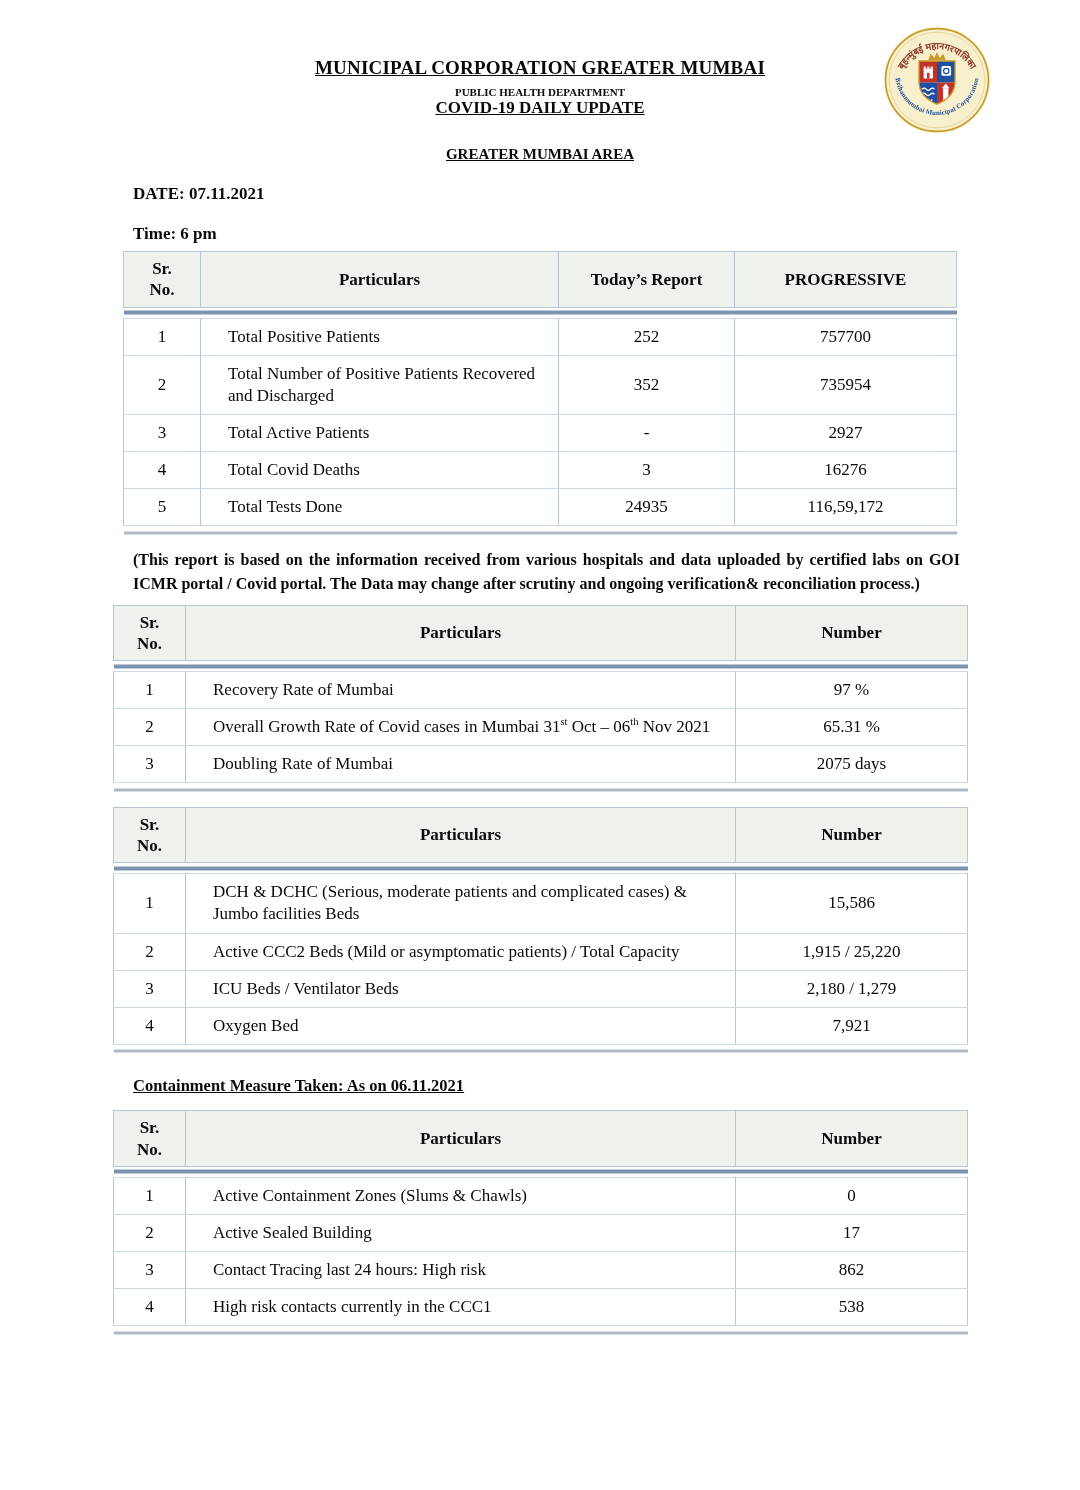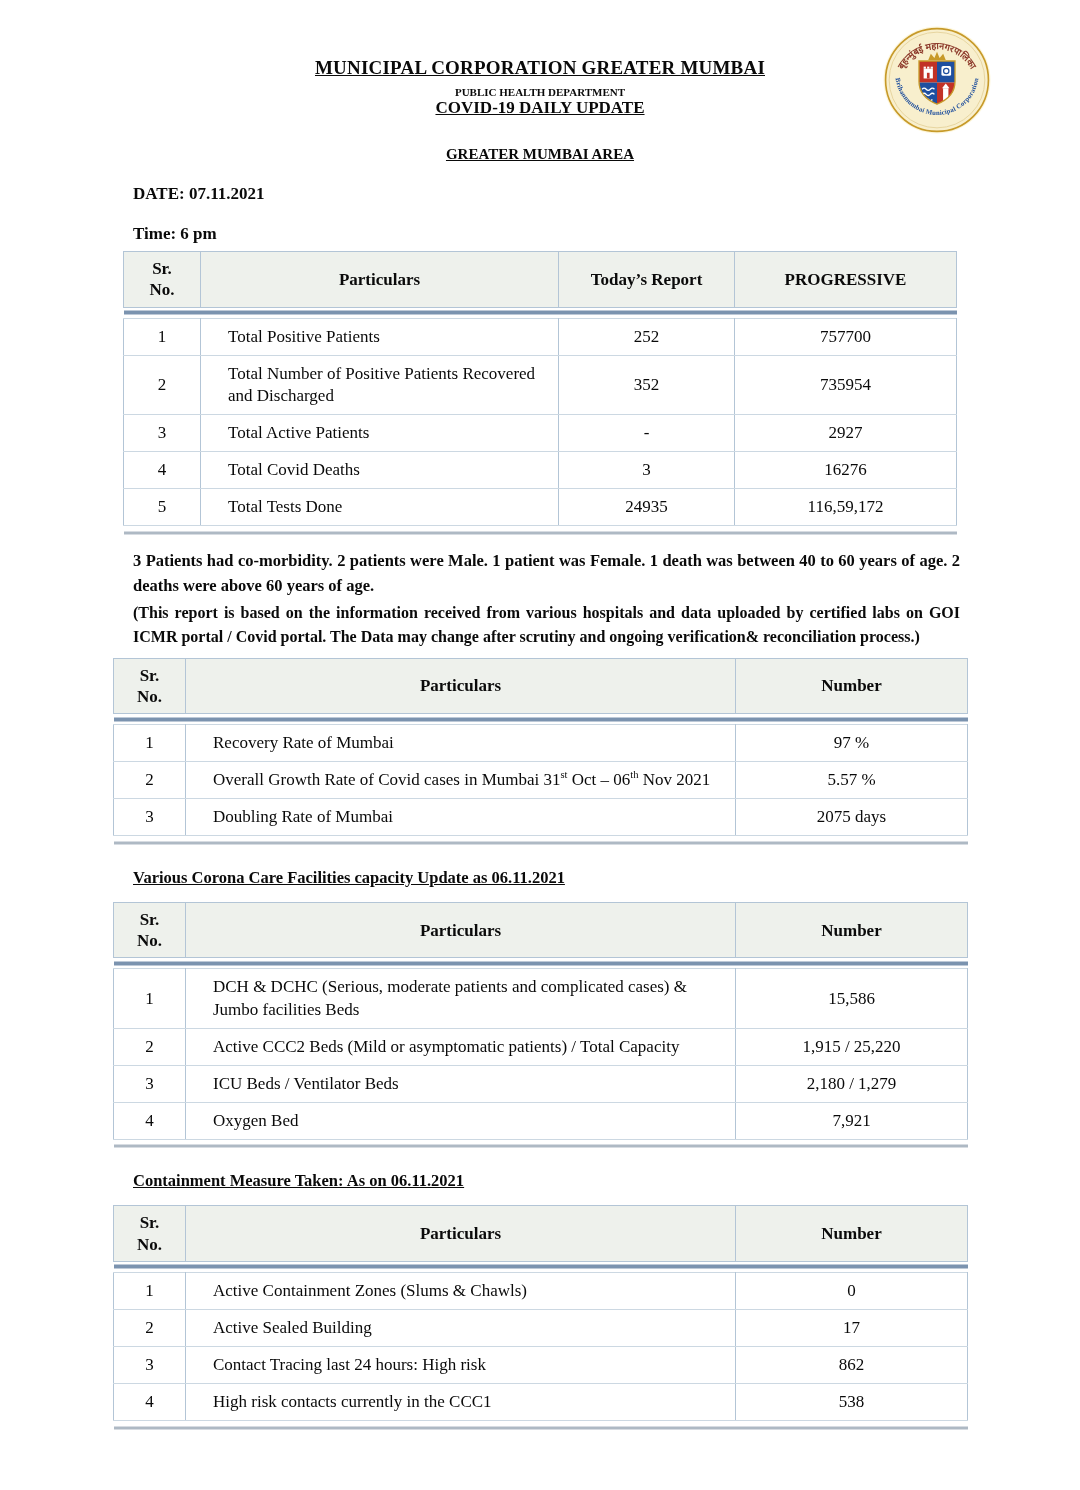--- a/index.html
+++ b/index.html
@@ -180,21 +180,20 @@
         <td>24935</td>
         <td>116,59,172</td>
       </tr>
       <tr class="endrule">
           <td colspan="4"></td>
         </tr>
     </tbody>
   </table>
 
   <div class="notes">
-    <div class="note-1">3 Patients had co-morbidity. 2 patients were Male. 1 patient was Female. 1 death was between 40 to 60 years of age. 2 deaths were above 60 years of age.</div>
     <div class="note-2">(This report is based on the information received from various hospitals and data uploaded by certified labs on GOI ICMR portal / Covid portal. The Data may change after scrutiny and ongoing verification&amp; reconciliation process.)</div>
   </div>
 
   <table class="doc tbl2">
     <colgroup>
         <col style="width:72px">
         <col style="width:550px">
         <col style="width:232px">
       </colgroup>
     <thead>
@@ -210,34 +209,33 @@
           <td colspan="3"></td>
         </tr>
       <tr>
         <td>1</td>
         <td class="particulars">Recovery Rate of Mumbai</td>
         <td>97  %</td>
       </tr>
       <tr>
         <td>2</td>
         <td class="particulars"><span>Overall Growth Rate of Covid cases in Mumbai 31</span><sup>st</sup><span> Oct – 06</span><sup>th</sup><span> Nov 2021</span></td>
-        <td>5.57 %</td>
+        <td>65.31 %</td>
       </tr>
       <tr>
         <td>3</td>
         <td class="particulars">Doubling Rate of Mumbai</td>
         <td>2075 days</td>
       </tr>
       <tr class="endrule">
           <td colspan="3"></td>
         </tr>
     </tbody>
   </table>
 
-  <div class="section-title">Various Corona Care Facilities capacity Update as 06.11.2021</div>
 
   <table class="doc tbl3">
     <colgroup>
         <col style="width:72px">
         <col style="width:550px">
         <col style="width:232px">
       </colgroup>
     <thead>
       <tr>
         <th class="sr-head">Sr.

